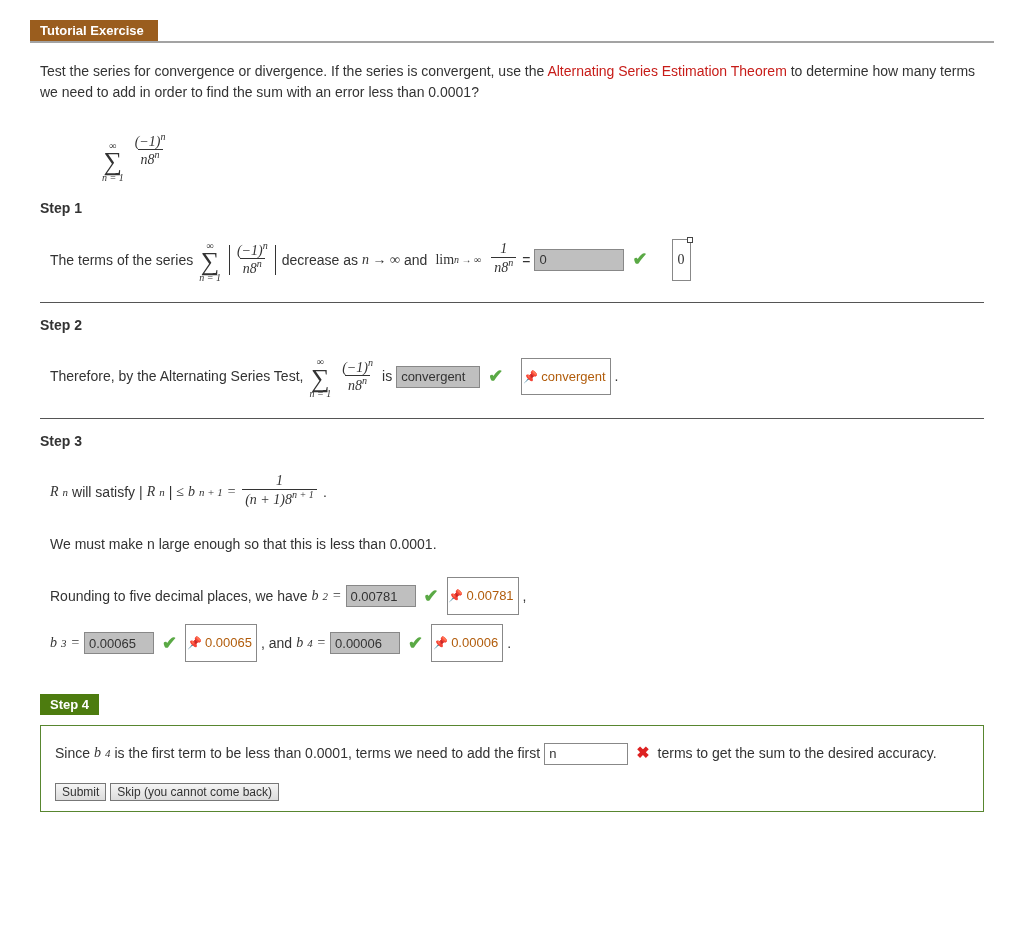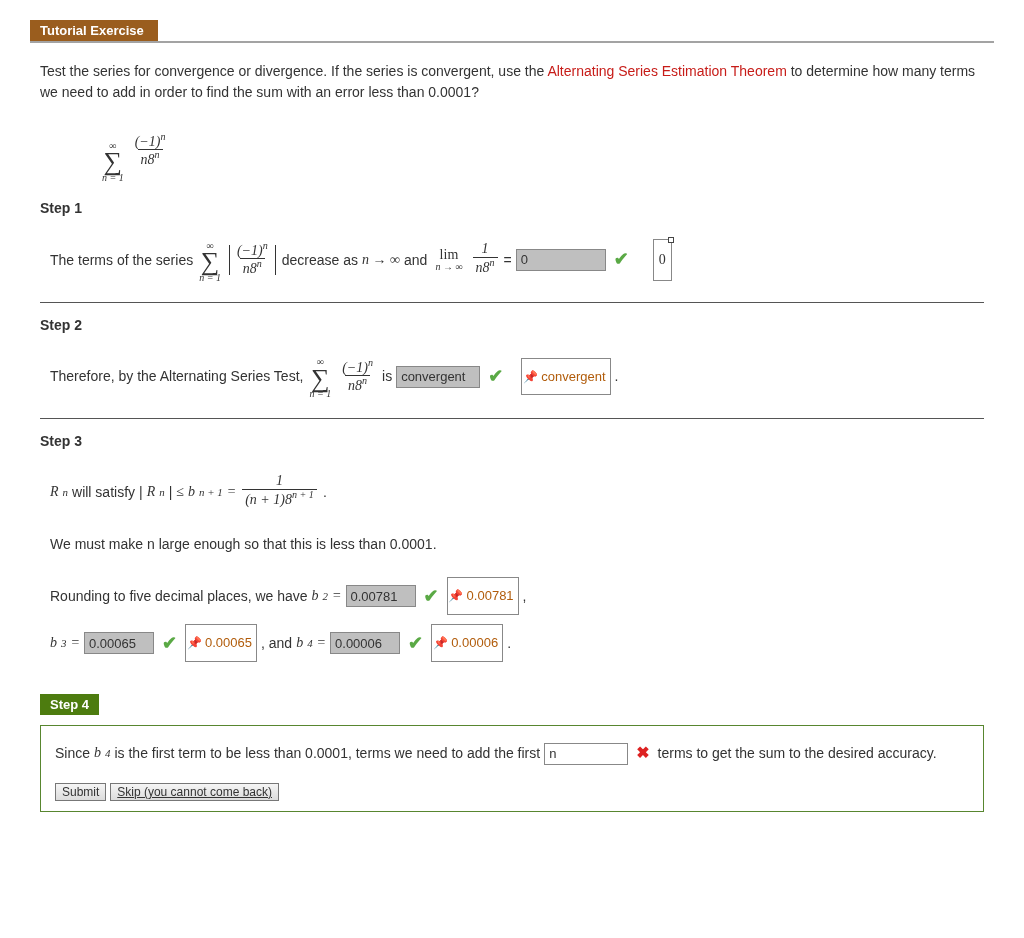--- a/index.html
+++ b/index.html
@@ -93,21 +93,21 @@
   .abs::before, .abs::after {
     content: "";
     display: inline-block;
     width: 1px;
     height: 30px;
     background: #333;
     margin: 0 2px;
   }
   .lim {
     display: inline-flex;
-    flex-direction: column;
+    flex-direction: row;
     align-items: center;
     font-family: "Times New Roman", serif;
     font-size: 14px;
     line-height: 1;
     margin: 0 4px;
     justify-content: space-between;
   }
   .lim .bot { font-size: 10px; font-style: italic; white-space: nowrap;}
   .it { font-style: italic; font-family:"Times New Roman", serif; }
   sup.it { font-size: 0.72em; }
@@ -179,21 +179,20 @@
   }
   .btn {
     background: linear-gradient(#f5f5f5,#dcdcdc);
     border: 1px solid #777;
     padding: 1px 6px;
     font-size: 12px;
     color: #333;
     cursor: pointer;
   }
   .btn-link {
-    text-decoration: underline;
     color:#333;
   }
 </style>
 </head>
 <body>
 
 <div class="header-bar">
   <div class="header-title">Tutorial Exercise</div>
 </div>
 

